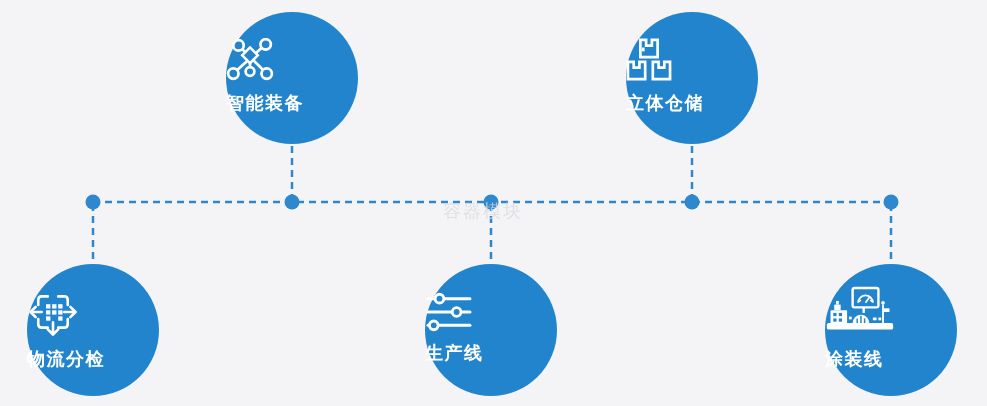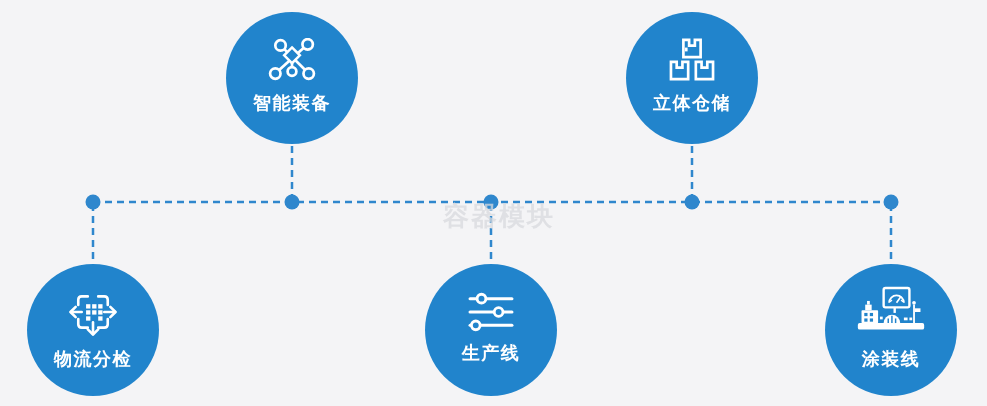--- a/index.html
+++ b/index.html
@@ -14,36 +14,35 @@
   body{
     background:var(--bg);
     font-family:"Liberation Sans","DejaVu Sans",sans-serif;
     position:relative;
   }
   .stage{position:absolute;inset:0;}
   .connectors{position:absolute;left:0;top:0;}
   .watermark{
     position:absolute;
     left:443px;top:199px;
-    font-size:26px;
-    font-weight:700;
+    font-size:18px;
+    font-weight:400;
     letter-spacing:2px;
     color:var(--watermark);
     opacity:.75;
     user-select:none;
     white-space:nowrap;
   }
   .node{position:absolute;width:132px;height:132px;}
   .circle{
     width:132px;height:132px;
     border-radius:50%;
     background:var(--accent);
     display:flex;
     flex-direction:column;
-    align-items:center;
     justify-content:center;
     gap:9px;
     padding-top:2px;
   }
   .circle .icon{display:block;margin-top:-6px;}
   .label{
     color:var(--icon);
     font-size:18px;
     font-weight:700;
     letter-spacing:1.5px;

